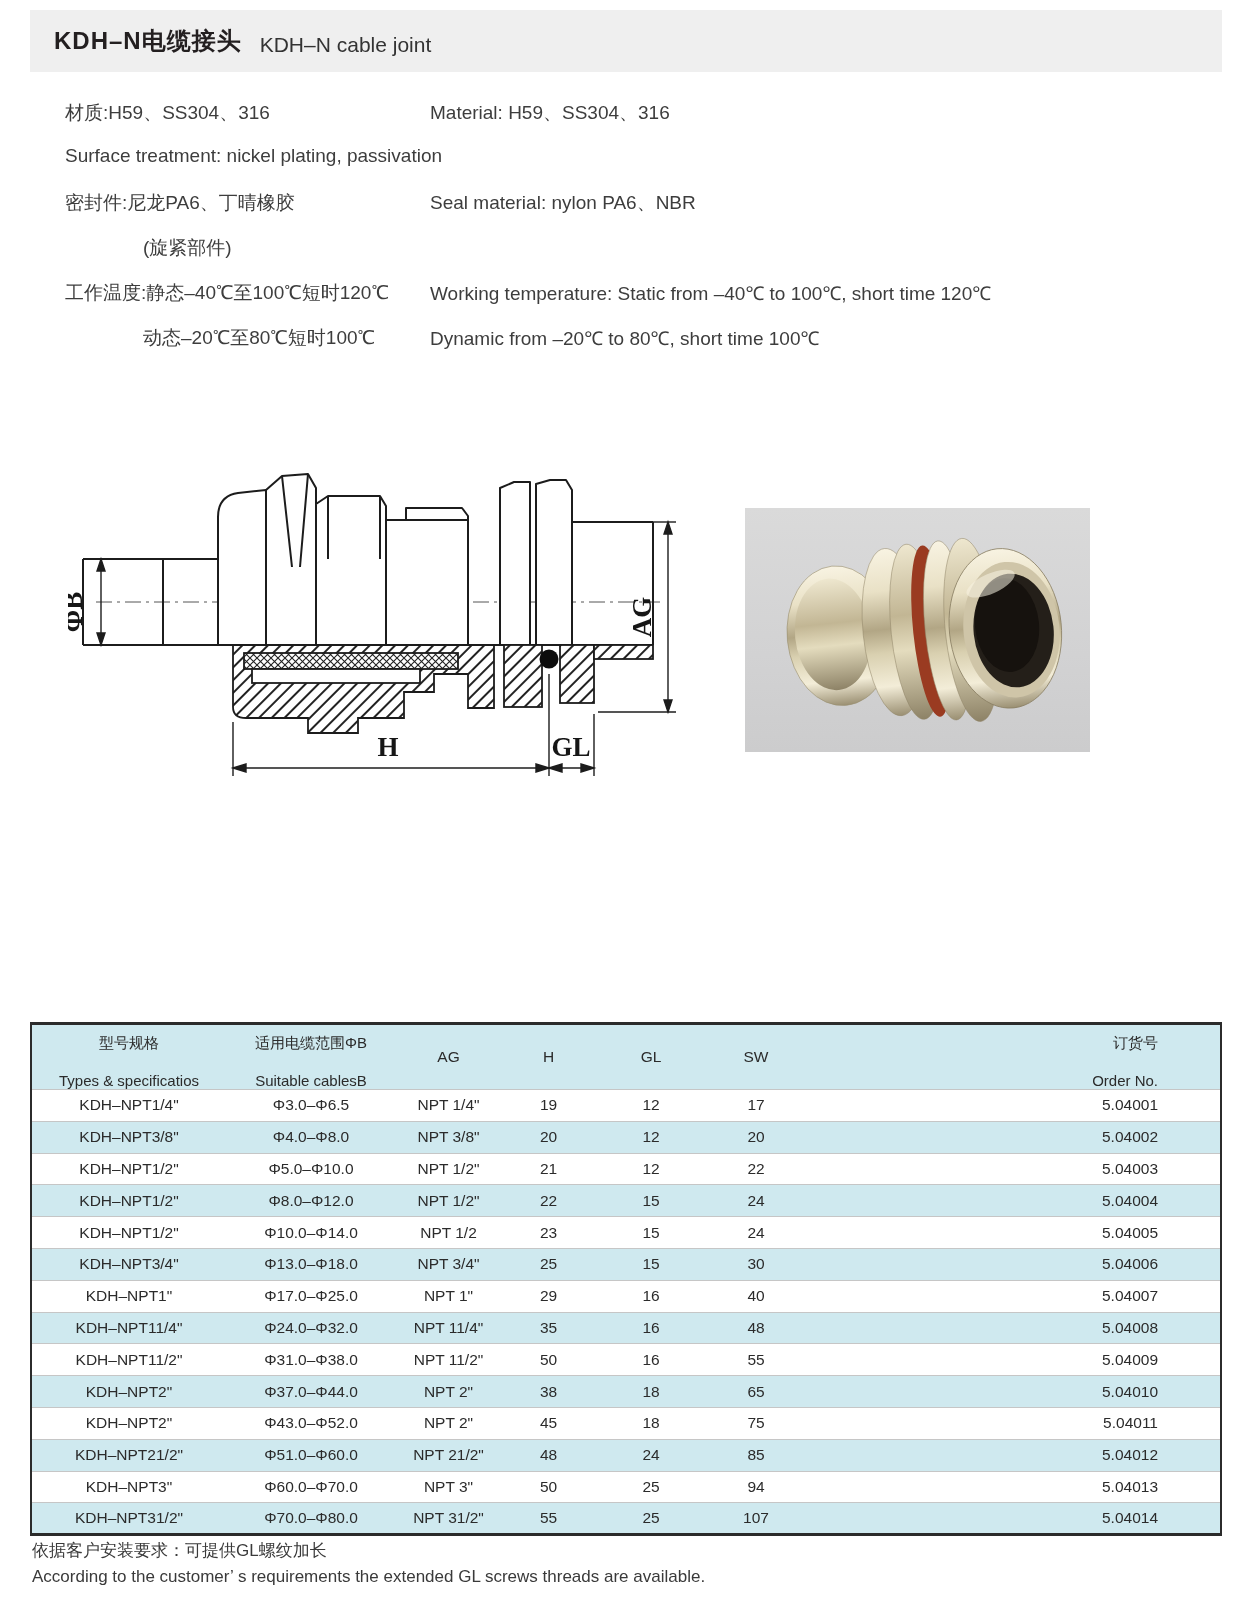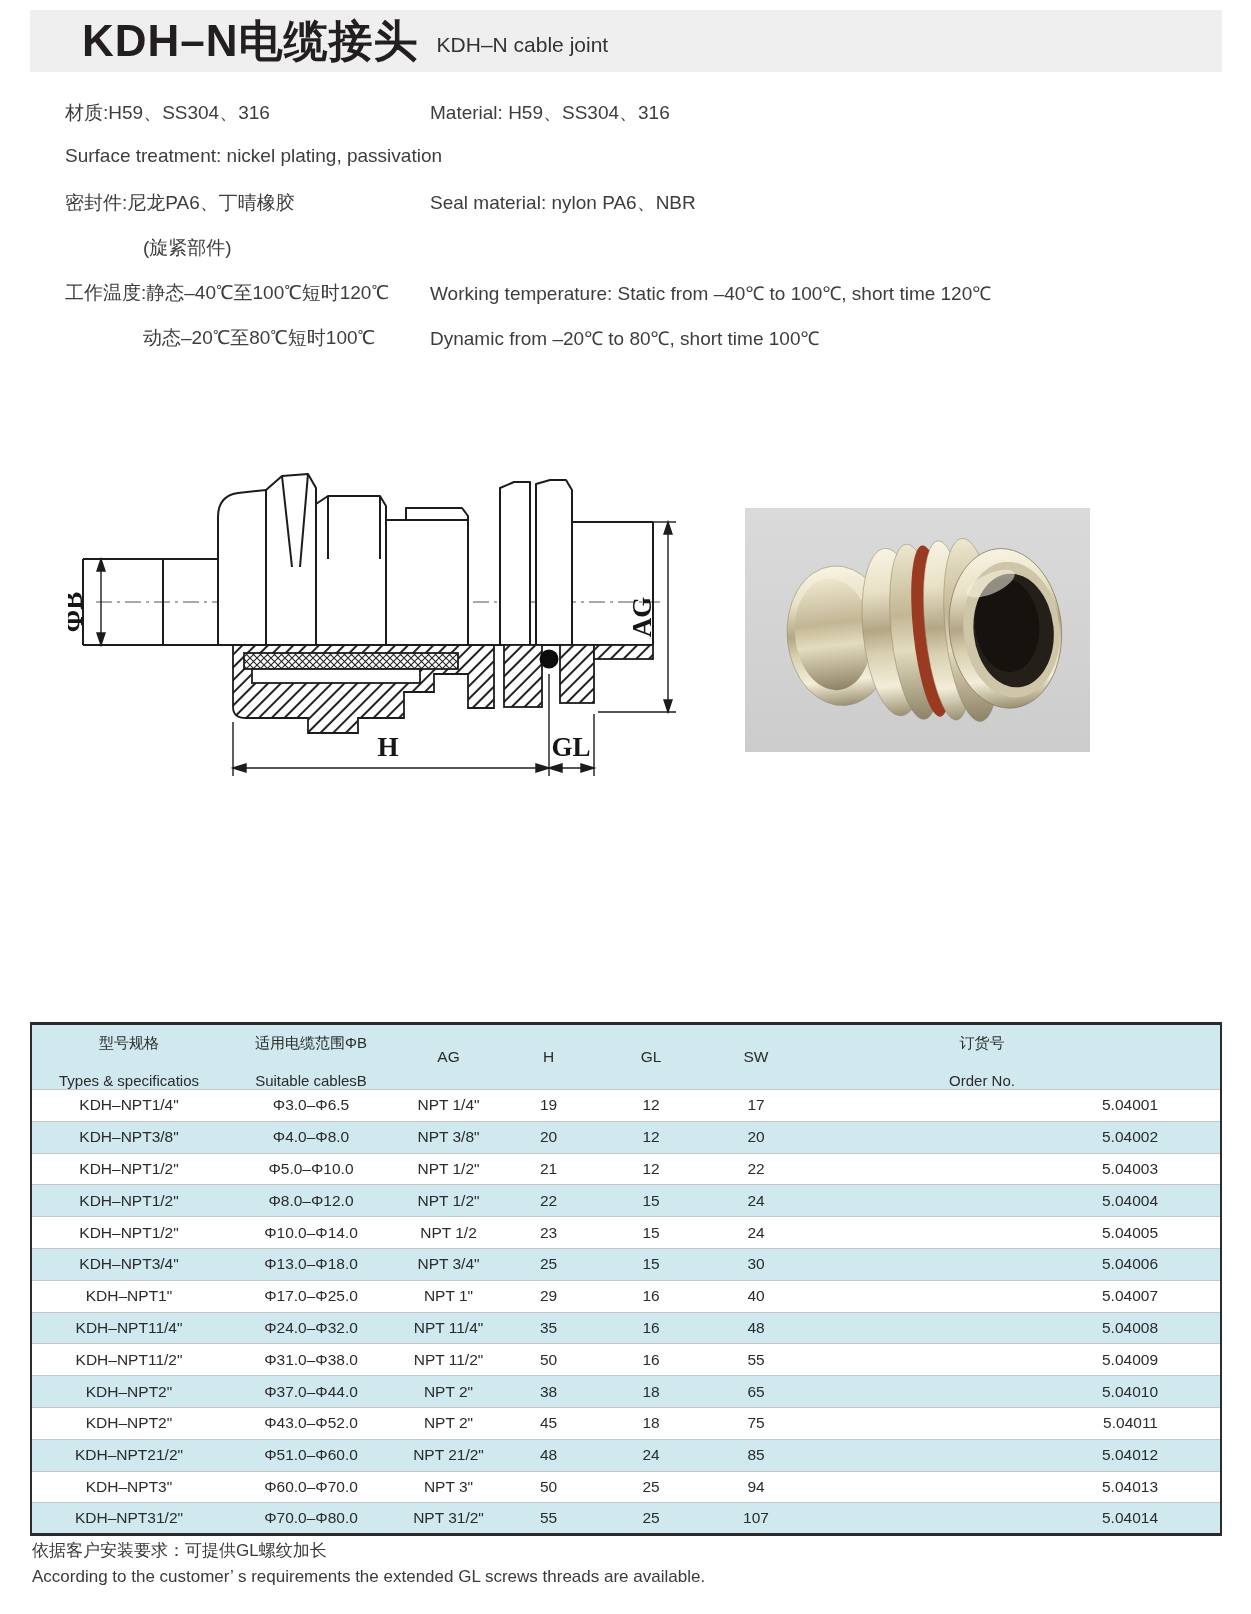--- a/index.html
+++ b/index.html
@@ -8,21 +8,21 @@
     width:1251px; height:1614px; position:relative;
     font-family:"Liberation Sans", sans-serif; color:#2f2f2f;
     overflow:hidden;
   }
 
   
   .header-bar {
     position:absolute; left:30px; top:10px; width:1192px; height:62px;
     background:#efefef; display:flex; align-items:center; padding-left:24px;
   }
-  .title-zh { font-size:44px; font-weight:bold; color:#231f20; letter-spacing:1px;margin-left:28px; }
+  .title-zh { font-size:24px; font-weight:bold; color:#231f20; letter-spacing:1px; }
   .title-en { font-size:21px; color:#333; margin-left:18px; padding-top:8px; }
 
   
   .specs { position:absolute; left:65px; top:100px; width:1150px; }
   .spec-row { display:flex; align-items:flex-start; min-height:45px; font-size:19px; color:#3d3d3d; }
   .spec-zh { width:365px; flex:none; white-space:nowrap; }
   .spec-zh.indent { padding-left:78px; }
   .spec-en { flex:1; white-space:nowrap; }
 
   
@@ -38,21 +38,21 @@
   table.spec-table {
     width:100%; border-collapse:collapse; table-layout:fixed;
     border:2px solid #2b2b2b; border-top-width:3px; border-bottom-width:3px;
     font-size:15.5px; color:#2b2b2b;
   }
   table.spec-table thead th {
     height:64px; background:#cfe9ef; font-weight:normal; vertical-align:middle; padding:0;
   }
   .th2 { display:flex; flex-direction:column; justify-content:space-between; height:64px; padding:9px 0 0 0; }
   .th2 span { display:block; text-align:center; font-size:15px; }
-  .th2.right span { padding-right:62px; }
+  .th2.right span { text-align:right; padding-right:62px; }
   table.spec-table tbody td {
     height:31.8px; text-align:center; border-top:1px solid #c6c6c6; padding:0;
   }
   table.spec-table tbody tr.alt { background:#cfe9ef; }
   table.spec-table td.col-order { text-align:right; padding-right:62px; }
 
   
   .footer-notes { position:absolute; left:32px; top:1538px; width:1100px; font-size:17px; color:#3a3a3a; line-height:26px; }
 </style>
 </head>

